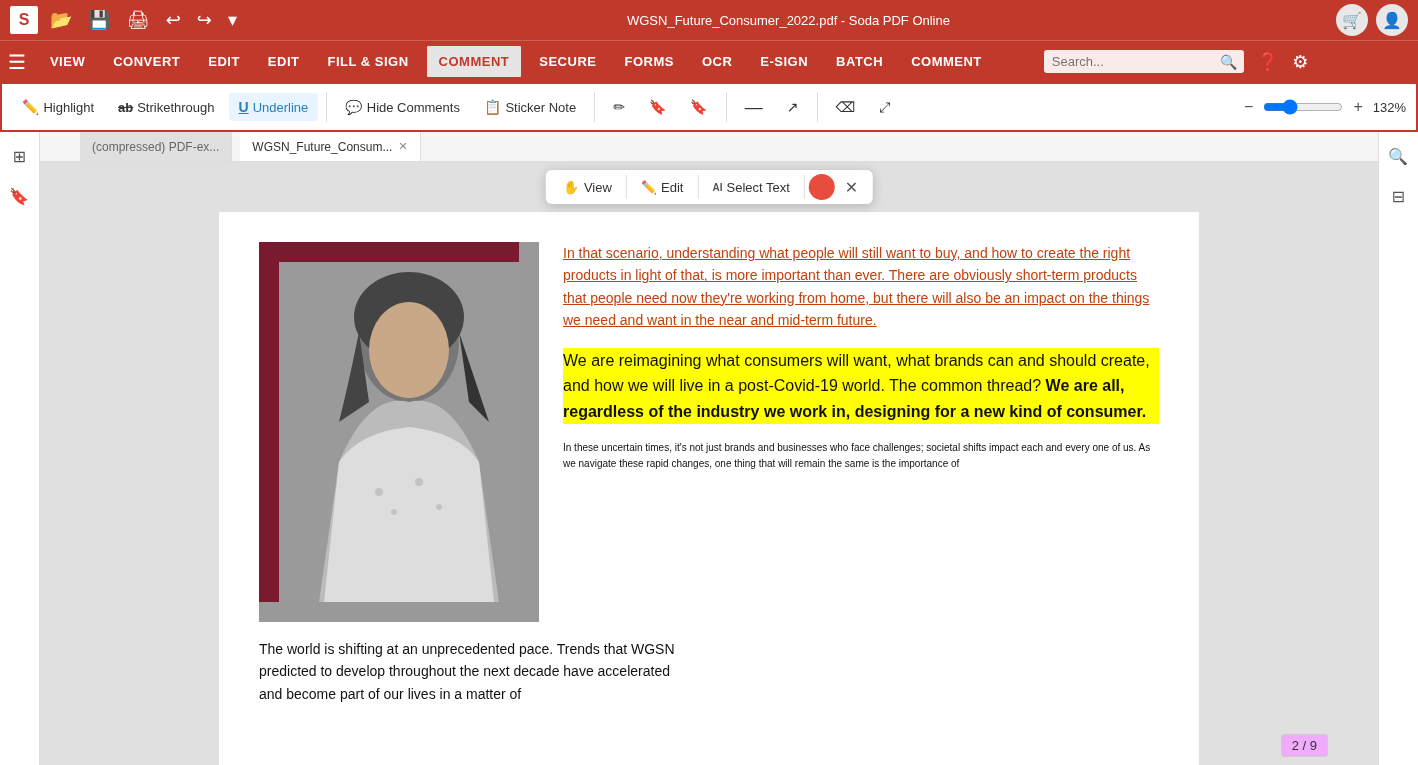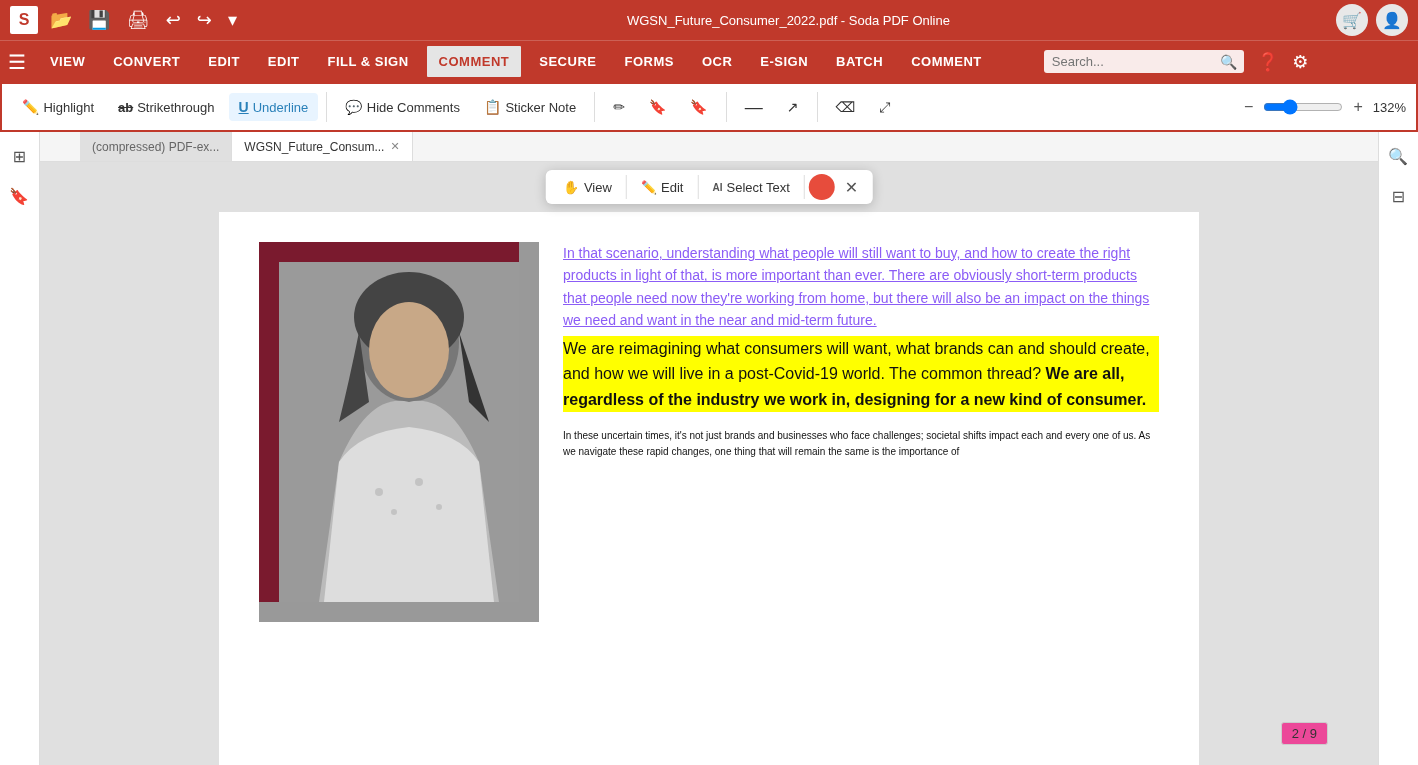--- a/index.html
+++ b/index.html
@@ -152,20 +152,21 @@
     }
 
     
     .tab-bar {
       height: 30px;
       background: #f5f5f5;
       display: flex;
       align-items: center;
       border-bottom: 1px solid #ddd;
       padding: 0 0 0 40px;
+      gap: 8px;
     }
     .tab {
       padding: 4px 12px;
       font-size: 12px;
       cursor: pointer;
       border-right: 1px solid #ddd;
       height: 100%;
       display: flex; align-items: center; gap: 6px;
     }
     .tab.active { background: white; color: #333; }
@@ -253,23 +254,23 @@
       overflow: hidden;
     }
 
     .page-text {
       flex: 1;
     }
 
     .text-underlined {
       font-size: 14px;
       line-height: 1.6;
-      color: #8b5cf6;
+      color: #c2410c;
       text-decoration: underline;
-      margin-bottom: 4px;
+      margin-bottom: 16px;
     }
 
     .text-highlighted {
       font-size: 16px;
       line-height: 1.6;
       color: #111;
       background: #ffff00;
       margin-bottom: 16px;
     }
     .text-highlighted b {
@@ -296,23 +297,23 @@
       display: flex;
       flex-direction: column;
       align-items: center;
       padding: 8px 0;
       gap: 8px;
     }
 
     
     .page-number {
       position: absolute;
-      bottom: 20px;
+      bottom: 8px;
       right: 50px;
-      background: #ec4899;
+      background: #f0abfc;
       border: 1px solid #ccc;
       padding: 3px 10px;
       font-size: 13px;
       border-radius: 3px;
       color: #333;
     }
 
     .main-container {
       display: flex;
       flex-direction: column;
@@ -487,20 +488,27 @@
 
           <div class="page-text">
             <p class="text-underlined">In that scenario, understanding what people will still want to buy, and how to create the right products in light of that, is more important than ever. There are obviously short-term products that people need now they're working from home, but there will also be an impact on the things we need and want in the near and mid-term future.</p>
             <p class="text-highlighted">
               <span>We are reimagining what consumers will want, what brands can and should create, and how we will live in a post-Covid-19 world. The common thread? </span><b>We are all, regardless of the industry we work in, designing for a new kind of consumer.</b>
             </p>
             <p class="text-normal">In these uncertain times, it's not just brands and businesses who face challenges; societal shifts impact each and every one of us. As we navigate these rapid changes, one thing that will remain the same is the importance of</p>
           </div>
         </div>
 
+        <div class="page-content-row">
+          <div style="flex:1;">
+            <p class="text-below">The world is shifting at an unprecedented pace. Trends that WGSN predicted to develop throughout the next decade have accelerated and become part of our lives in a matter of</p>
+          </div>
+          <div style="flex:1; padding-left:24px;">
+          </div>
+        </div>
       </div>
 
       <div class="page-number">
         <span>2</span> / <span>9</span>
       </div>
     </div>
   </div>
 
   <div class="right-sidebar">
     <div class="sidebar-icon">🔍</div>

